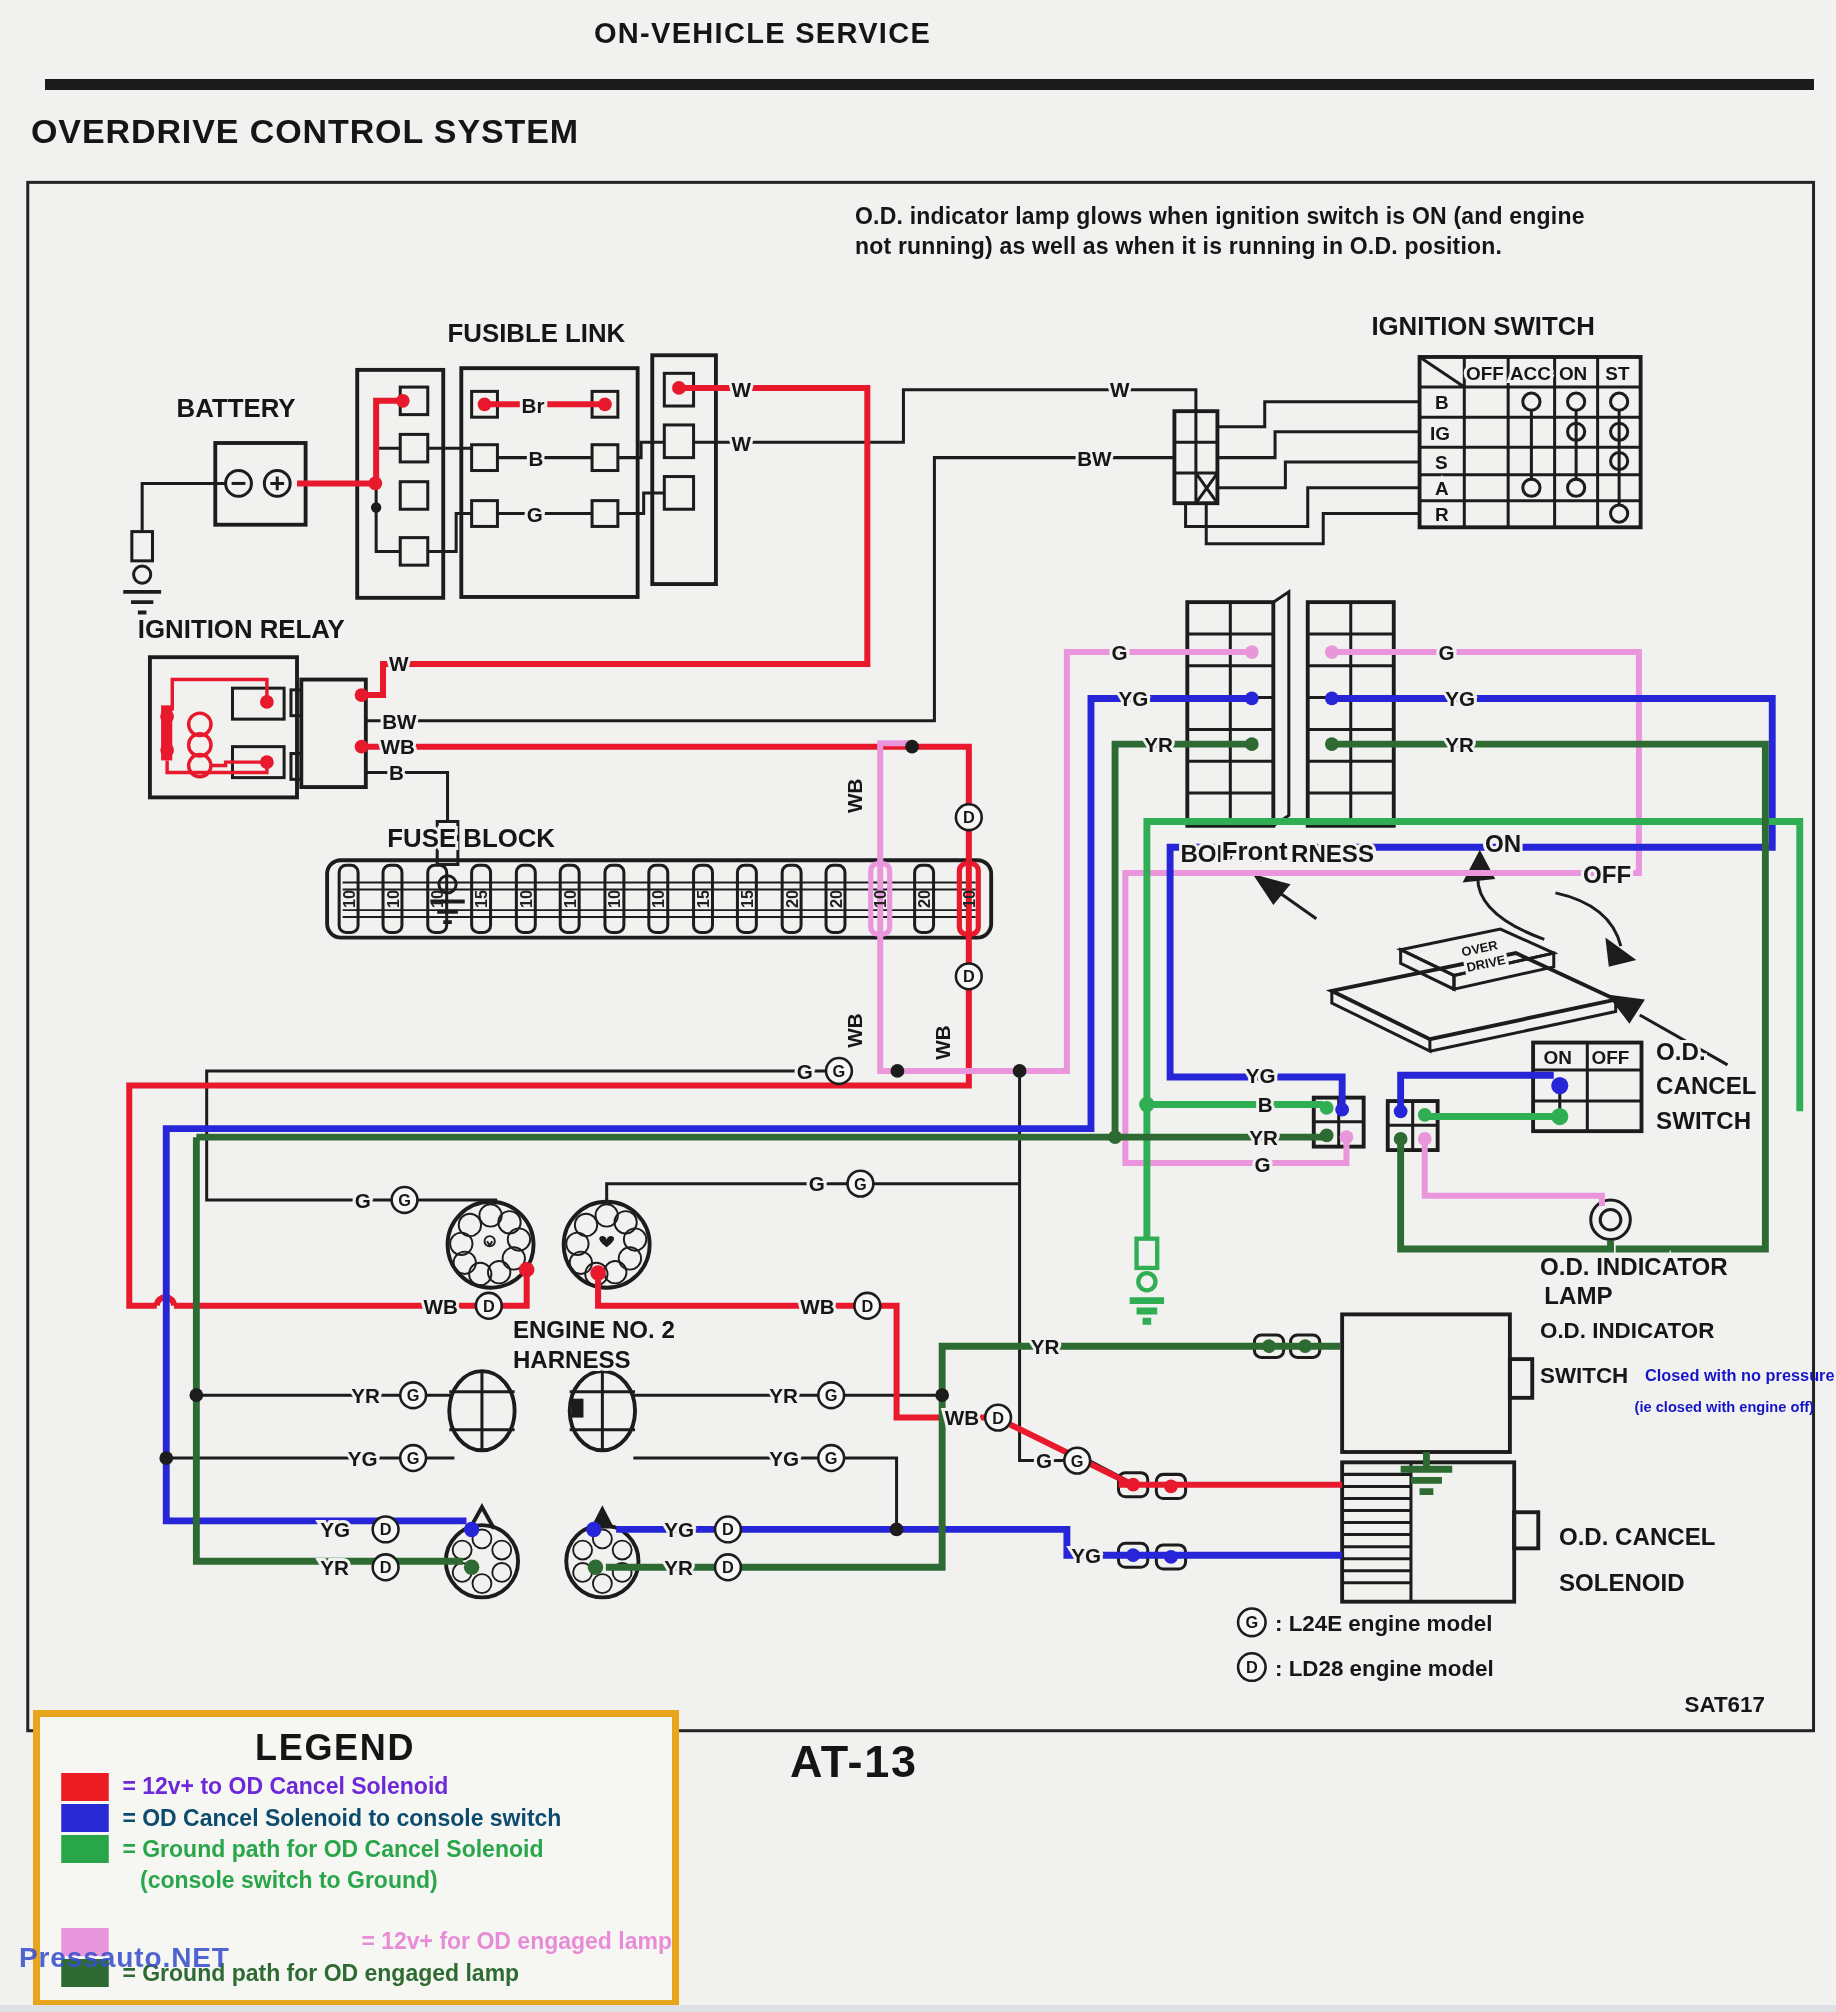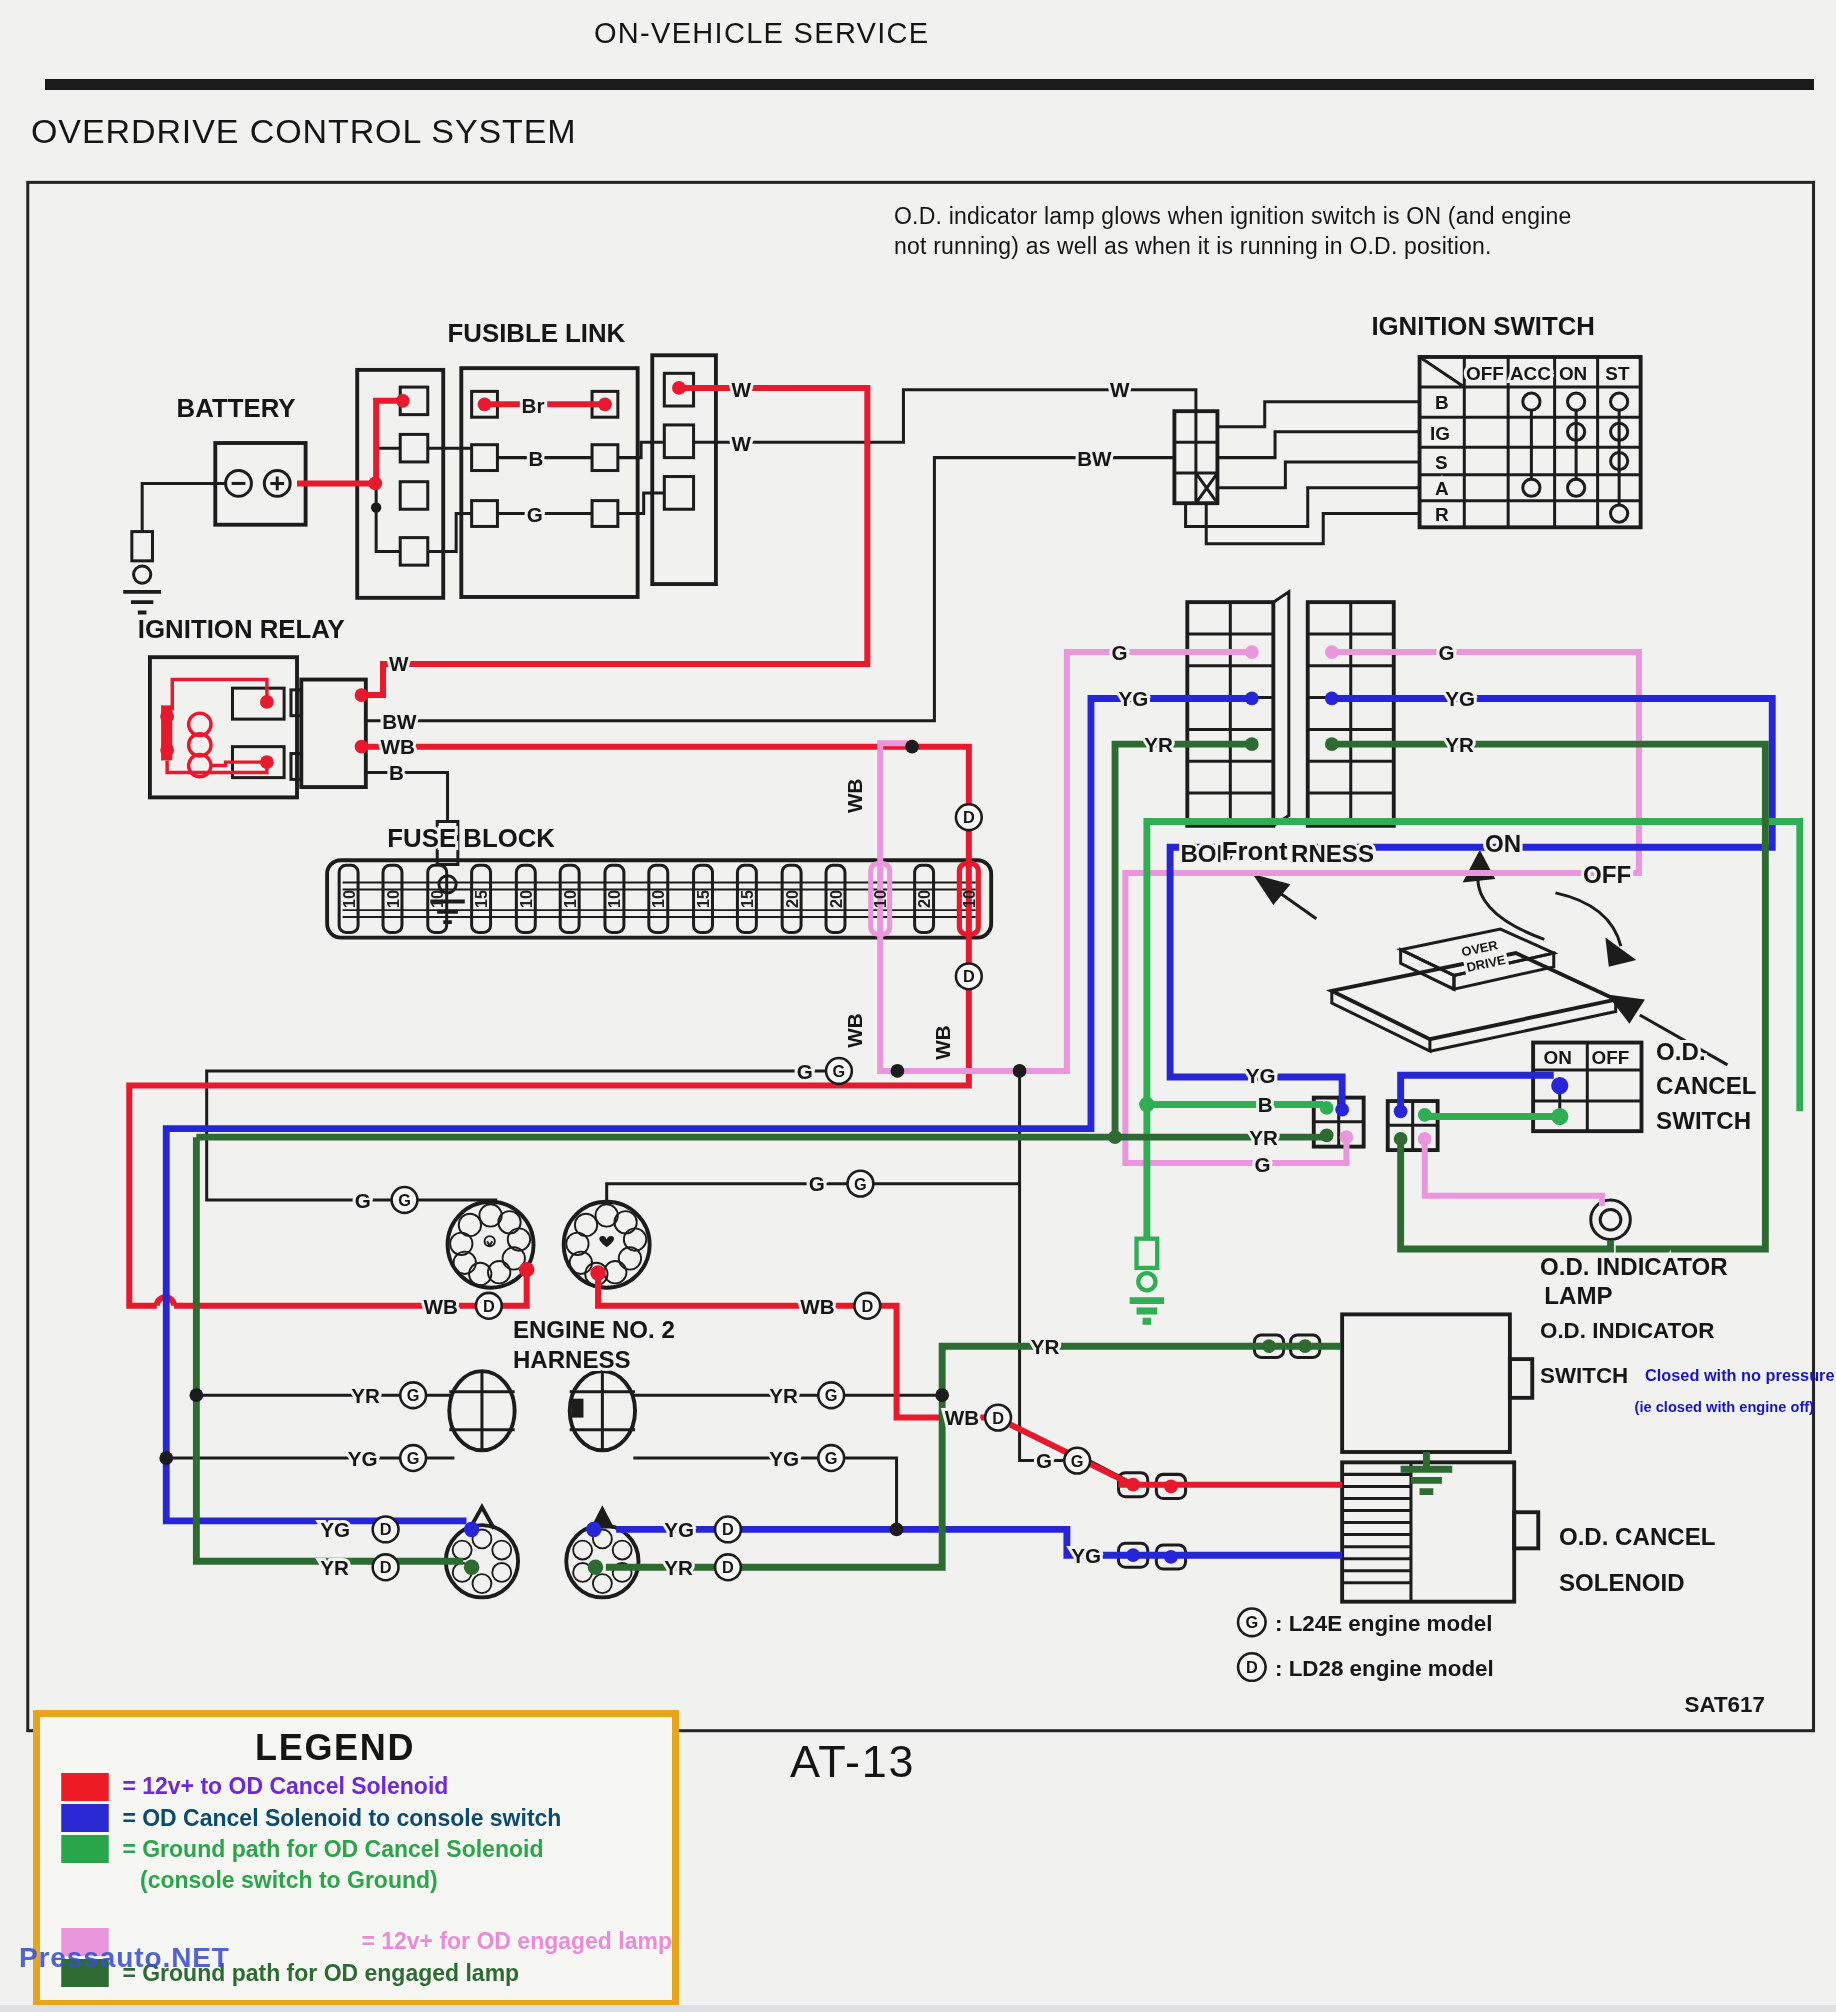--- a/index.html
+++ b/index.html
@@ -1,23 +1,23 @@
 <!DOCTYPE html>
 <html style="font-size:13.8px"><head>
 <meta charset="utf-8">
 <style>
   html,body{margin:0;padding:0;background:#e9ecee;}
   #stage{position:relative;width:1837px;height:2012px;background:#f1f1ef;overflow:hidden;
          font-family:"Liberation Sans",sans-serif;}
   .abs{position:absolute;}
-  .blk{color:#151515;font-weight:normal;}
+  .blk{color:#151515;font-weight:bold;}
   #page-title{left:594px;top:17px;font-size:29px;letter-spacing:1.3px;}
   #thick-rule{left:45px;top:79px;width:1769px;height:11.2px;background:#1b1b1b;}
   #main-heading{left:31px;top:112px;font-size:34px;letter-spacing:0.9px;}
-  #note{left:894px;top:201px;font-size:23px;line-height:30px;letter-spacing:0.2px;}
+  #note{left:855px;top:201px;font-size:23px;line-height:30px;letter-spacing:0.2px;}
   #at13{left:790px;top:1736px;font-size:45px;letter-spacing:1.7px;}
   #watermark{left:19px;top:1942px;font-size:28px;font-weight:bold;color:rgba(56,80,204,.88);letter-spacing:0.9px;}
   #legend-box{left:33px;top:1710px;width:632px;height:283px;border:7.7px solid #e7a51c;background:#f6f6f3;}
   #legend-title{margin:10.3px 0 3.4px 215px;font-size:36px;font-weight:bold;color:#151515;letter-spacing:1.7px;}
   .lrow{display:flex;align-items:center;margin:3.4px 0 0 20.6px;font-size:23px;font-weight:bold;white-space:nowrap;}
   .lrow svg{margin-right:13.8px;flex:0 0 auto;}
   .lr-red{color:#6d28d9}.lr-blue{color:#0c4a6e}.lr-green{color:#2aa64a}
   .lr-pink{color:#e88cd8}.lr-dgreen{color:#2e6b33}
   .lrow.indent{margin-left:100px;}
   .lrow.gap{margin-top:34px;justify-content:space-between;}

